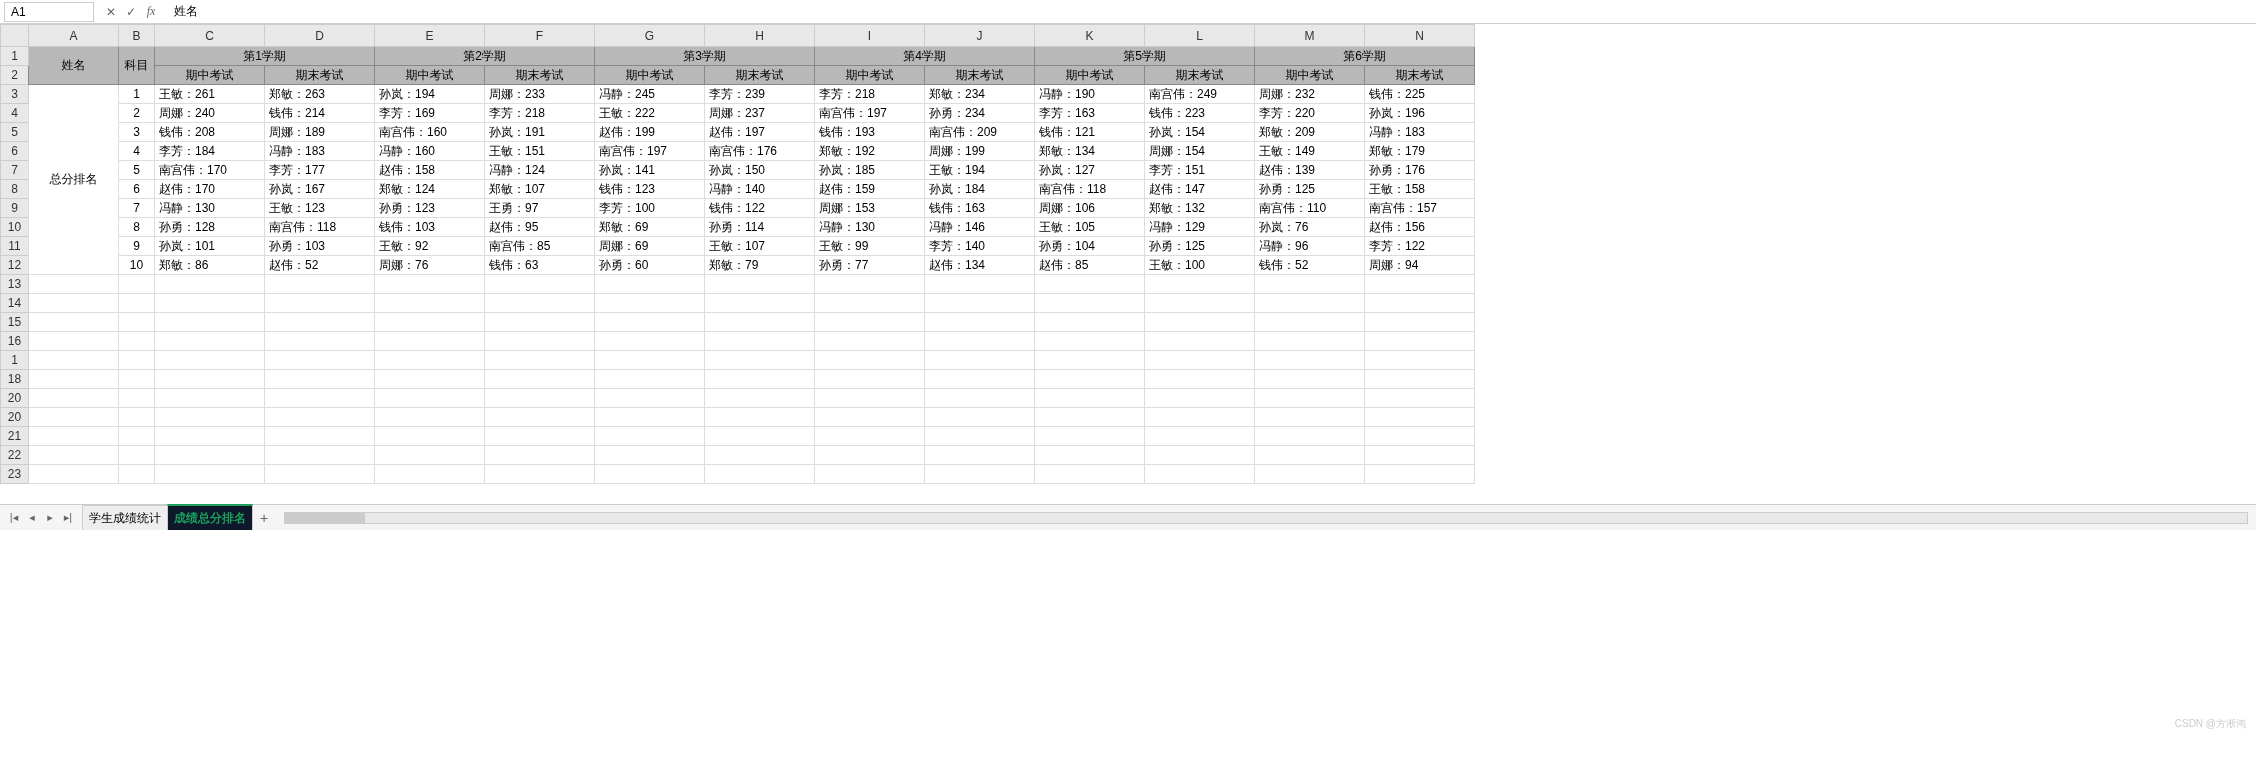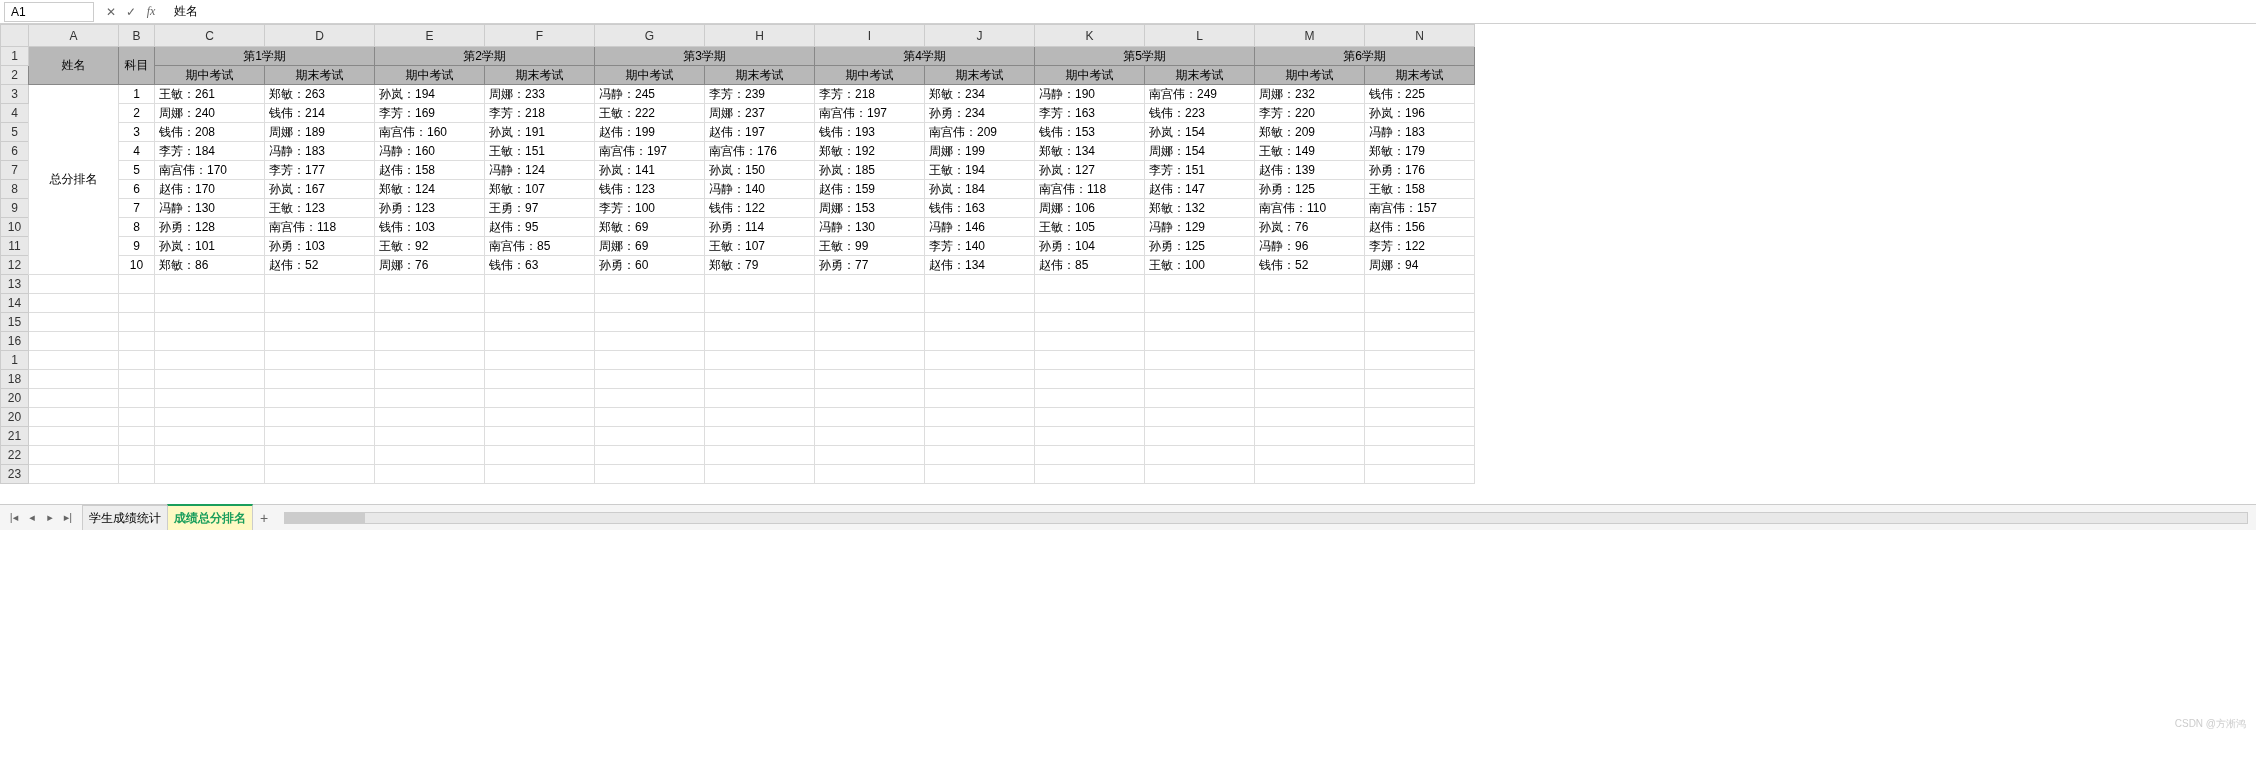--- a/index.html
+++ b/index.html
@@ -28,21 +28,21 @@
     .merged { vertical-align: middle; text-align: center; }
     
     .col-A { width: 90px; }
     .col-B { width: 36px; }
     .col-wide { width: 110px; }
     
     .tabs-bar { display: flex; align-items: center; height: 26px; border-top: 1px solid #ccc; background: #f5f5f5; font-size: 12px; }
     .nav-btns { display: flex; padding: 0 6px; gap: 2px; }
     .nav-btn { width: 16px; height: 16px; display: flex; align-items: center; justify-content: center; cursor: pointer; color: #666; font-size: 11px; }
     .tab { padding: 4px 6px; border: 1px solid #ccc; border-bottom: none; background: #eee; cursor: pointer; margin-right: -1px; }
-    .tab.active { background: #fef9c3; color: #1a9e5c; font-weight: bold; border-top: 2px solid #1a9e5c; }
+    .tab.active { background: #0f172a; color: #1a9e5c; font-weight: bold; border-top: 2px solid #1a9e5c; }
     .add-tab { width: 24px; text-align: center; cursor: pointer; color: #666; font-size: 14px; }
     .scroll-spacer { flex: 1; height: 12px; background: #e8e8e8; margin: 0 8px; border: 1px solid #ccc; position: relative; }
     .scroll-thumb { position: absolute; left: 0; top: 0; bottom: 0; width: 80px; background: #ccc; }
     
     .watermark { position: fixed; right: 10px; bottom: 30px; font-size: 10px; color: #ccc; }
   </style>
 </head>
 <body>
 
 <div class="cell-ref-bar">
@@ -140,21 +140,21 @@
           <th class="row-hdr">5</th>
           <td class="center">3</td>
           <td class="data-cell">钱伟：208</td>
           <td class="data-cell">周娜：189</td>
           <td class="data-cell">南宫伟：160</td>
           <td class="data-cell">孙岚：191</td>
           <td class="data-cell">赵伟：199</td>
           <td class="data-cell">赵伟：197</td>
           <td class="data-cell">钱伟：193</td>
           <td class="data-cell">南宫伟：209</td>
-          <td class="data-cell">钱伟：153</td>
+          <td class="data-cell">钱伟：121</td>
           <td class="data-cell">孙岚：154</td>
           <td class="data-cell">郑敏：209</td>
           <td class="data-cell">冯静：183</td>
         </tr>
         <tr>
           <th class="row-hdr">6</th>
           <td class="center">4</td>
           <td class="data-cell">李芳：184</td>
           <td class="data-cell">冯静：183</td>
           <td class="data-cell">冯静：160</td>

